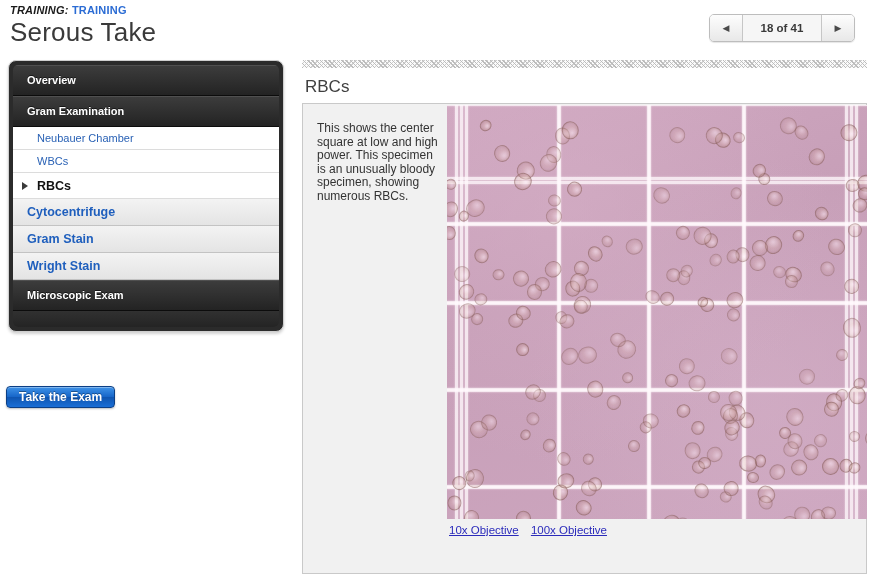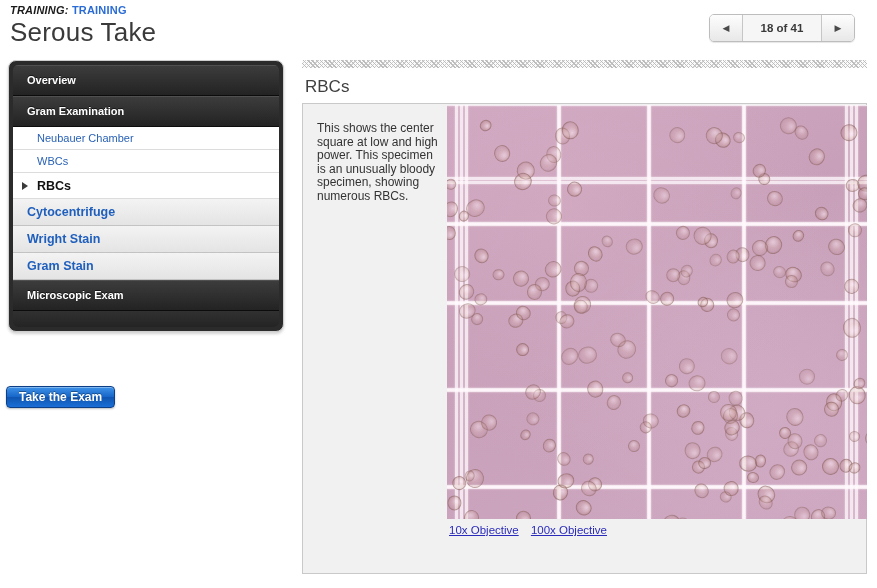--- a/index.html
+++ b/index.html
@@ -291,24 +291,24 @@
       <span>WBCs</span>
     </div>
     <div class="nav-sub current">
       <span class="current-marker"></span>
       <span>RBCs</span>
     </div>
     <div class="nav-item">
       <span>Cytocentrifuge</span>
     </div>
     <div class="nav-item">
+      <span>Gram Stain</span>
+    </div>
+    <div class="nav-item">
       <span>Wright Stain</span>
-    </div>
-    <div class="nav-item">
-      <span>Gram Stain</span>
     </div>
     <div class="nav-top">
       <span>Microscopic Exam</span>
     </div>
     <div id="nav-footer"></div>
   </div>
 </div>
 
 <div id="take-exam-button">Take the Exam</div>
 

